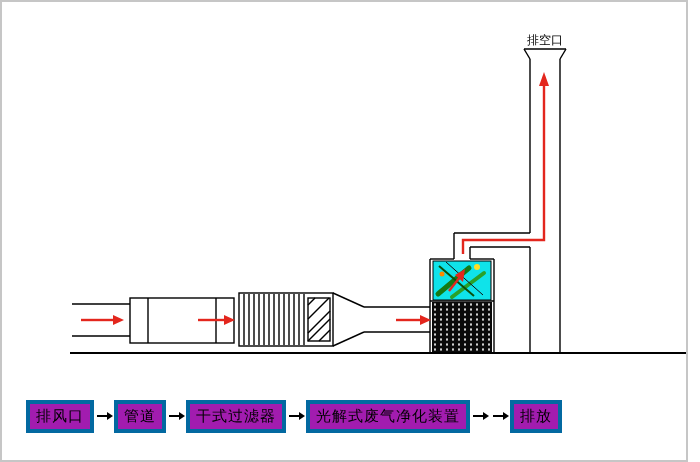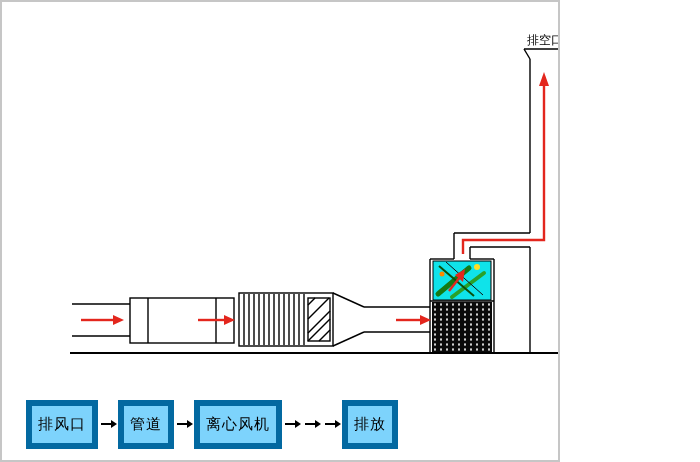--- a/index.html
+++ b/index.html
@@ -1,34 +1,34 @@
 <!DOCTYPE html>
 <html><head>
 <meta charset="utf-8">
 <style>
   html,body{margin:0;padding:0;background:#ffffff;}
   .screen{
-    position:relative;width:560px;height:462px;box-sizing:border-box;
+    position:relative;width:688px;height:462px;box-sizing:border-box;
     background:#ffffff;border:2px solid #c6c6c6;overflow:hidden;
     font-family:"Liberation Sans", sans-serif;color:#000;
   }
   svg.diagram{position:absolute;left:0;top:0;z-index:2;}
   svg.diagram text{font-family:"Liberation Sans", sans-serif;}
   .carbon{
     position:absolute;left:430px;top:300px;width:60px;height:50px;z-index:1;
     background-color:#0a0a0a;
     background-image:radial-gradient(circle,#cfcfcf 1px,transparent 1.3px);
     background-size:6px 5px;
   }
   .flowchart{
     position:absolute;left:24px;top:398px;z-index:3;
     display:flex;align-items:center;
   }
   .fbox{
-    border:6px solid #0369a1;background:#7dd3fc;padding:9px 6px;
+    border:4px solid #0369a1;background:#a21caf;padding:3px 6px;
     font-size:15px;letter-spacing:1px;line-height:1.25;white-space:nowrap;
   }
   .fconn{
     width:10px;height:2px;background:#000;margin:0 7px 0 3px;position:relative;flex:none;
   }
   .fconn::after{
     content:"";position:absolute;right:-6px;top:-3px;
     border-left:6px solid #000;border-top:4px solid transparent;border-bottom:4px solid transparent;
   }
 </style>
@@ -154,20 +154,21 @@
     </g>
 
     <text x="543" y="42" text-anchor="middle" font-size="12" fill="#000000" stroke="none">排空口</text>
   </svg>
 
   <div class="flowchart">
     <div class="fbox">排风口</div>
     <div class="fconn"></div>
     <div class="fbox">管道</div>
     <div class="fconn"></div>
-    <div class="fbox">离心风机</div>
+    <div class="fbox">干式过滤器</div>
     <div class="fconn"></div>
+    <div class="fbox">光解式废气净化装置</div>
     <div class="fconn"></div>
     <div class="fconn"></div>
     <div class="fbox">排放</div>
   </div>
 
 </div>
 
 </body></html>

